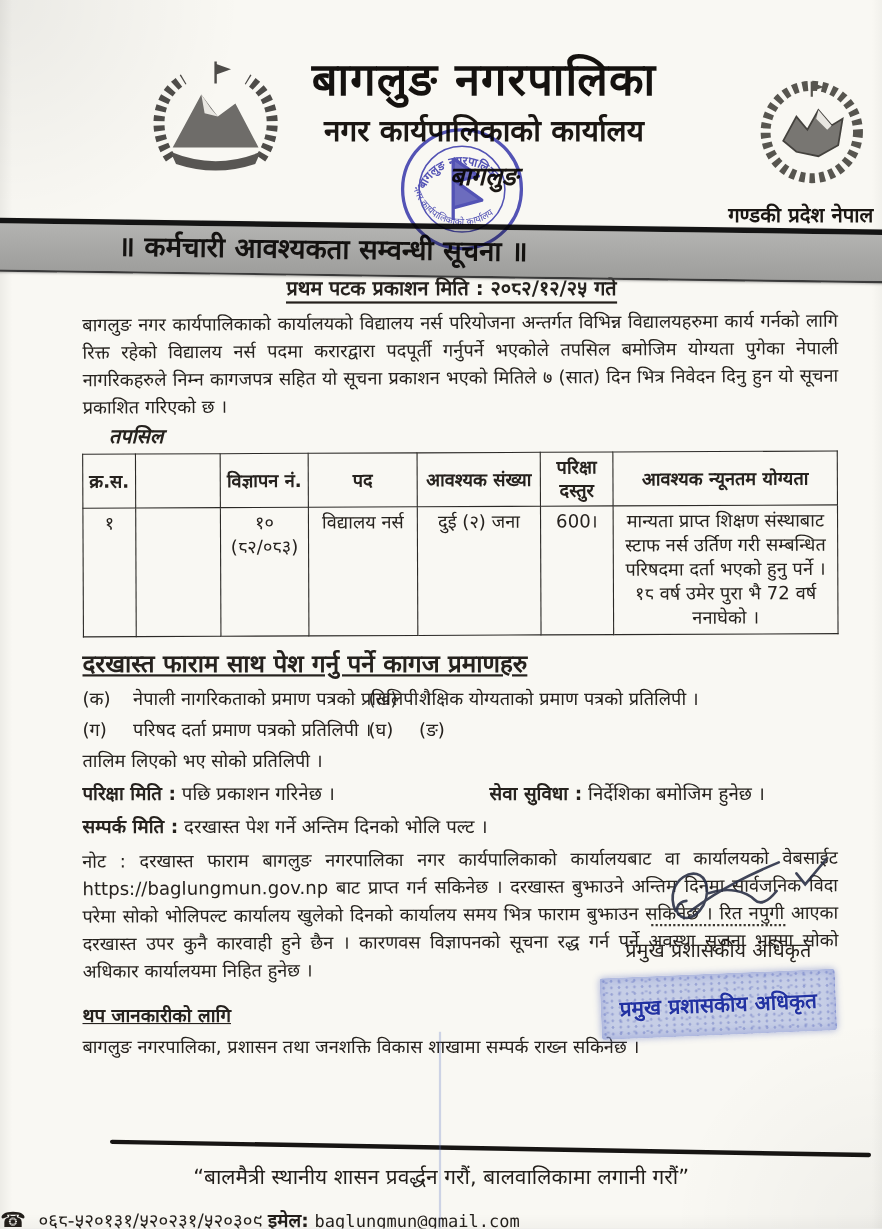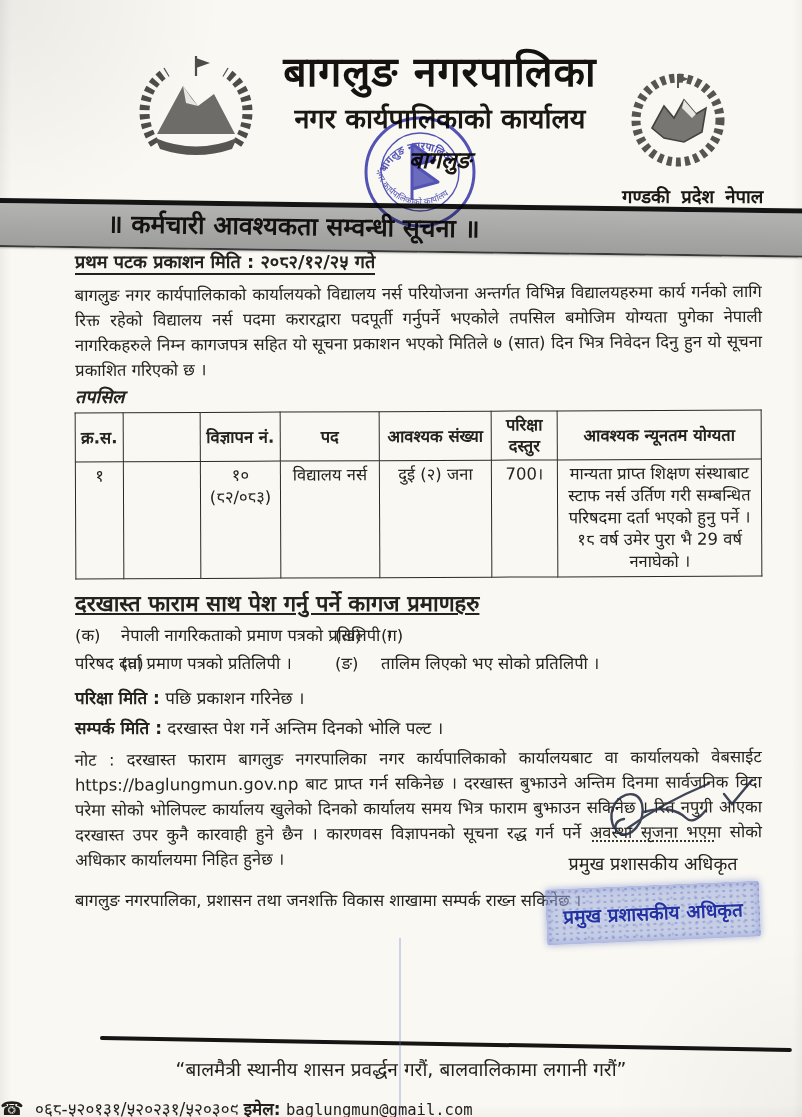--- a/index.html
+++ b/index.html
@@ -13,38 +13,38 @@
       linear-gradient(270deg, rgba(0,0,0,.03), transparent 1.2%),
       linear-gradient(0deg, rgba(0,0,0,.03), transparent 1.2%),
       #f9f8f3;
   }
   
   .emblem-left{position:absolute;left:135px;top:54px;}
   .header-center{position:absolute;left:228px;top:50px;width:424px;text-align:center;}
   .muni-name{font-size:41px;font-weight:700;line-height:1.1;margin:0;color:#15120f;letter-spacing:1px;}
   .office-name{font-size:27px;font-weight:700;margin:4px 0 0;color:#1b1713;}
   .place-name{font-size:23px;font-weight:700;margin-top:7px;color:#1b1713;font-style:italic;}
-  .header-right{position:absolute;right:8px;top:70px;width:172px;text-align:left;font-family:Liberation Mono, monospace;}
+  .header-right{position:absolute;right:8px;top:70px;width:172px;text-align:right;}
   .province-name{font-size:18.5px;font-weight:700;white-space:nowrap;margin-top:2px;color:#1b1713;}
   .round-stamp{position:absolute;left:360px;top:112px;z-index:6;mix-blend-mode:multiply;opacity:.88;}
   
   .banner{
     position:absolute;left:-4px;top:198px;width:812px;height:42px;z-index:2;
     background:linear-gradient(180deg,#b3b3b1 0%,#a7a7a5 55%,#9e9e9c 100%);
     border-top:5px solid #141414;border-bottom:2px solid #3a3a3a;
     transform:rotate(0.75deg);transform-origin:0 0;
     box-shadow:0 1px 2px rgba(0,0,0,.25);
   }
   .banner-text{font-size:25px;font-weight:700;color:#141210;line-height:40px;padding-left:112px;white-space:nowrap;}
   
   .content{position:absolute;left:0;top:247px;width:802px;padding:0 40px 0 75px;box-sizing:border-box;}
-  .pub-line{text-align:left;margin:2px 16px 0 0;}
+  .pub-line{text-align:center;margin:2px 16px 0 0;}
   .pub-line span{font-size:18px;font-weight:700;border-bottom:2px solid #24201c;padding-bottom:1px;}
   .intro{font-size:16.5px;line-height:25px;text-align:justify;margin:8px 0 0;transform:rotate(-0.35deg);}
-  .tapasil{font-size:18px;font-weight:700;margin-top:3px;font-style:italic;}
+  .tapasil{font-size:18px;font-weight:700;margin-top:3px;font-style:italic;margin-left:24px;}
   
   table.vacancy{border-collapse:collapse;width:100%;margin-top:3px;transform:rotate(-0.25deg);}
   table.vacancy th,table.vacancy td{border:1.6px solid #2c2a27;padding:3px 4px;}
   table.vacancy th{font-size:16.5px;font-weight:700;text-align:center;line-height:21px;}
   table.vacancy td{font-size:16.5px;vertical-align:top;text-align:center;line-height:22px;}
   td.cell-pre{white-space:pre-line;}
   td.cell-left{text-align:left;}
   td.cell-qual{text-align:center;padding:4px 10px;}
   
   .doc-heading{font-size:22px;font-weight:700;text-decoration:underline;margin-top:9px;}
@@ -173,60 +173,66 @@
         </tr>
       </thead>
       <tbody>
         <tr>
           <td>१</td>
           <td></td>
           <td class="cell-pre">१०
 (८२/०८३)</td>
           <td class="cell-left">विद्यालय नर्स</td>
           <td>दुई (२) जना</td>
-          <td>700।</td>
-          <td class="cell-qual">मान्यता प्राप्त शिक्षण संस्थाबाट स्टाफ नर्स उर्तिण गरी सम्बन्धित परिषदमा दर्ता भएको हुनु पर्ने । १८ वर्ष उमेर पुरा भै 29 वर्ष ननाघेको ।</td>
+          <td>600।</td>
+          <td class="cell-qual">मान्यता प्राप्त शिक्षण संस्थाबाट स्टाफ नर्स उर्तिण गरी सम्बन्धित परिषदमा दर्ता भएको हुनु पर्ने । १८ वर्ष उमेर पुरा भै 72 वर्ष ननाघेको ।</td>
         </tr>
       </tbody>
     </table>
 
     <div class="doc-heading">दरखास्त फाराम साथ पेश गर्नु पर्ने कागज प्रमाणहरु</div>
 
     <div class="doc-grid">
       <span>(क)</span>
       <span>नेपाली नागरिकताको प्रमाण पत्रको प्रतिलिपी ।</span>
       <span>(ख)</span>
+      <span>शैक्षिक योग्यताको प्रमाण पत्रको प्रतिलिपी ।</span>
       <span>(ग)</span>
       <span>परिषद दर्ता प्रमाण पत्रको प्रतिलिपी ।</span>
       <span>(घ)</span>
       <span>(ङ)</span>
       <span>तालिम लिएको भए सोको प्रतिलिपी ।</span>
       <span></span>
         <span></span>
     </div>
 
     <div class="meta-line">
       <div class="meta-left">
         <b>परिक्षा मिति :</b>
         <span>पछि प्रकाशन गरिनेछ ।</span>
       </div>
+      <div>
+        <b>सेवा सुविधा :</b>
+        <span>निर्देशिका बमोजिम हुनेछ ।</span>
+      </div>
     </div>
 
     <div class="meta-line">
       <div>
         <b>सम्पर्क मिति :</b>
         <span>दरखास्त पेश गर्ने अन्तिम दिनको भोलि पल्ट ।</span>
       </div>
     </div>
 
     <p class="note">
       <b>नोट :</b>
       <span>दरखास्त फाराम बागलुङ नगरपालिका नगर कार्यपालिकाको कार्यालयबाट वा कार्यालयको वेबसाईट https://baglungmun.gov.np बाट प्राप्त गर्न सकिनेछ । दरखास्त बुझाउने अन्तिम दिनमा सार्वजनिक विदा परेमा सोको भोलिपल्ट कार्यालय खुलेको दिनको कार्यालय समय भित्र फाराम बुझाउन सकिनेछ । रित नपुगी आएका दरखास्त उपर कुनै कारवाही हुने छैन । कारणवस विज्ञापनको सूचना रद्ध गर्न पर्ने अवस्था सृजना भएमा सोको अधिकार कार्यालयमा निहित हुनेछ ।</span>
     </p>
 
+    <div class="more-heading">थप जानकारीको लागि</div>
     <div class="more-text">बागलुङ नगरपालिका, प्रशासन तथा जनशक्ति विकास शाखामा सम्पर्क राख्न सकिनेछ ।</div>
   </div>
 
   <div class="sig-block">
     <svg class="sig-svg" width="170" height="72" viewBox="0 0 170 72">
       <g fill="none" stroke="#2b3046" stroke-width="2.4" stroke-linecap="round" opacity=".9">
         <path d="M28,52 C16,24 50,6 56,28 C60,46 44,64 33,57 C26,52 30,44 38,43"></path>
         <path d="M42,52 C72,30 98,18 122,8"></path>
         <path d="M58,36 C76,30 92,34 100,42 C105,47 112,44 120,34"></path>
         <path d="M138,18 L146,28 L166,4"></path>

